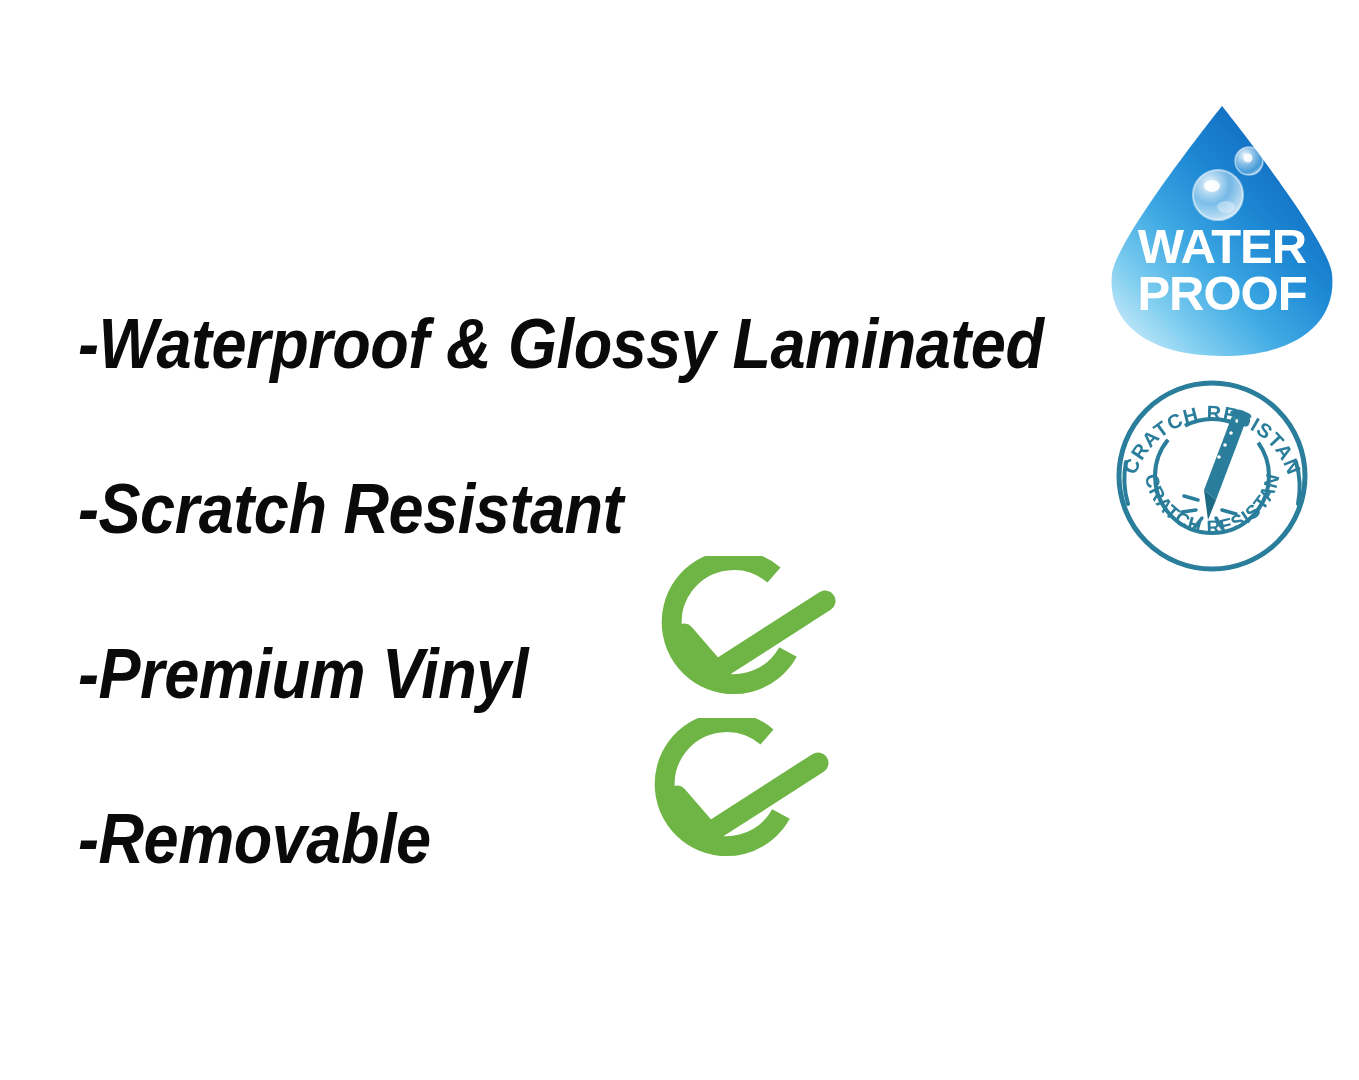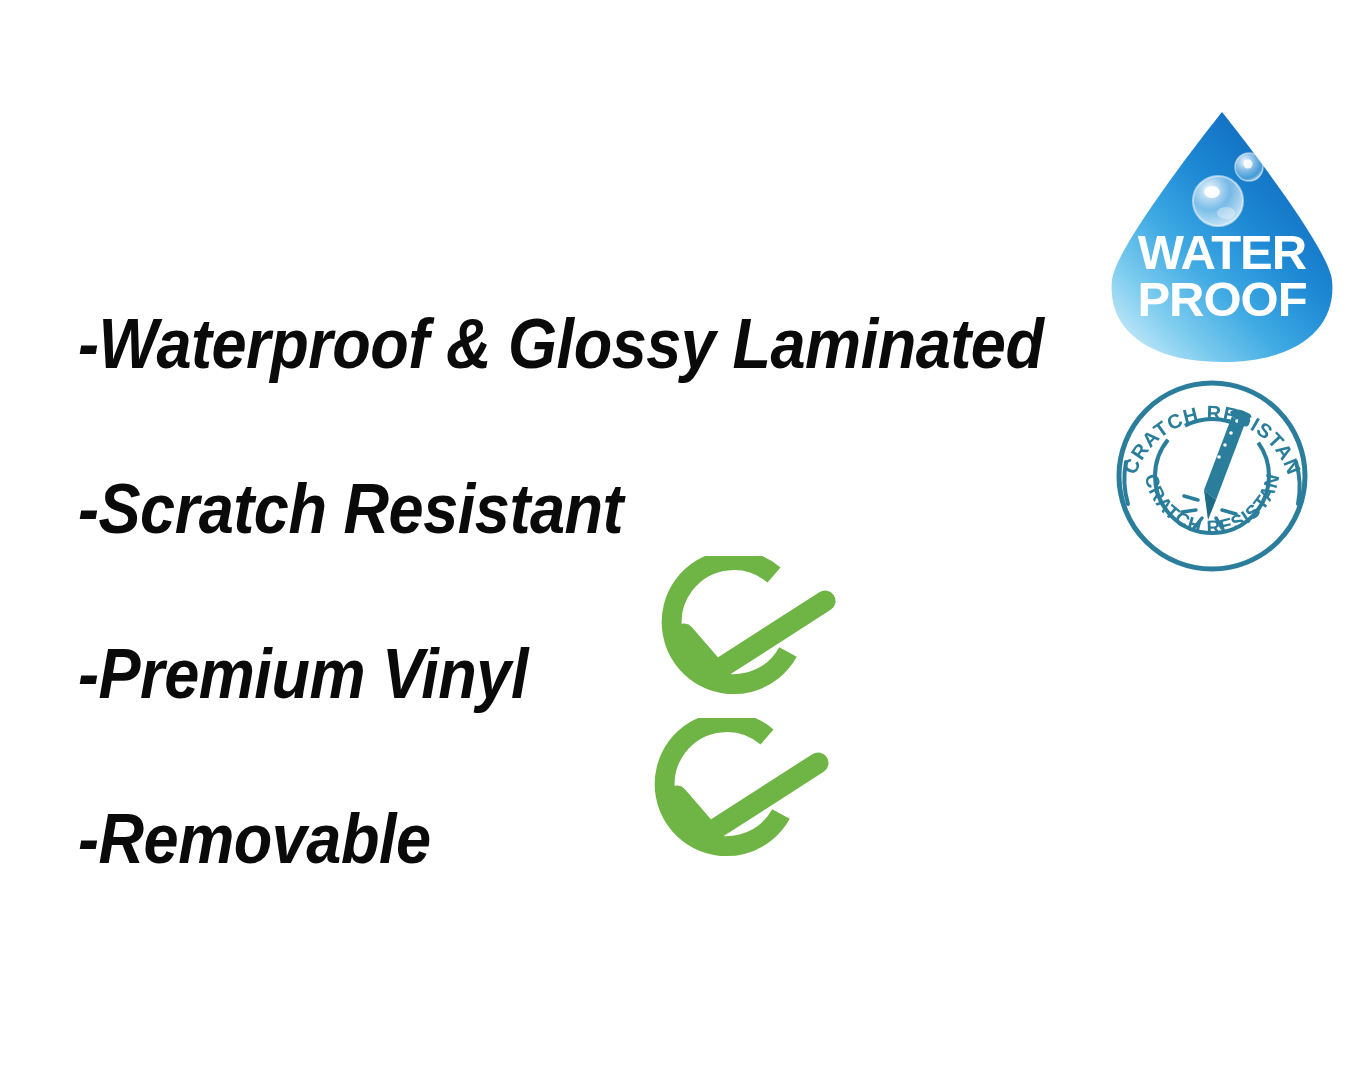--- a/index.html
+++ b/index.html
@@ -44,21 +44,21 @@
   }
   .feature-line.l1 { top: 264px; }
   .feature-line.l2 { top: 429px; }
   .feature-line.l3 { top: 594px; }
   .feature-line.l4 { top: 759px; }
 
   
   .waterproof-badge {
     position: absolute;
     left: 1096px;
-    top: 104px;
+    top: 98px;
     width: 252px;
     height: 268px;
   }
   .waterproof-badge svg { display: block; }
 
   
   .scratch-badge {
     position: absolute;
     left: 1112px;
     top: 378px;

